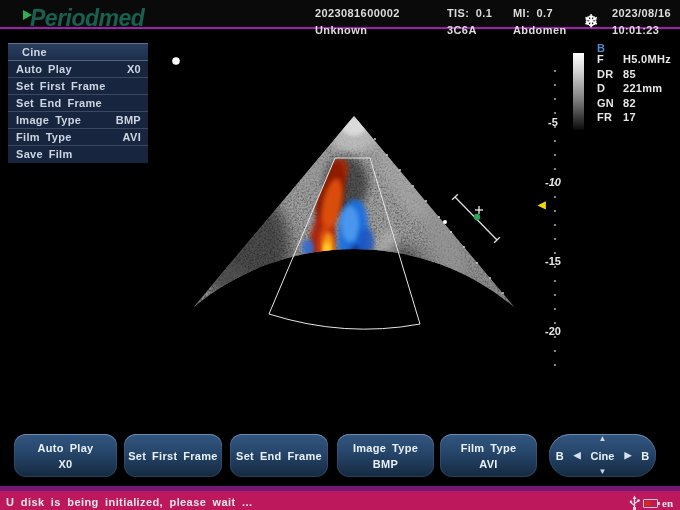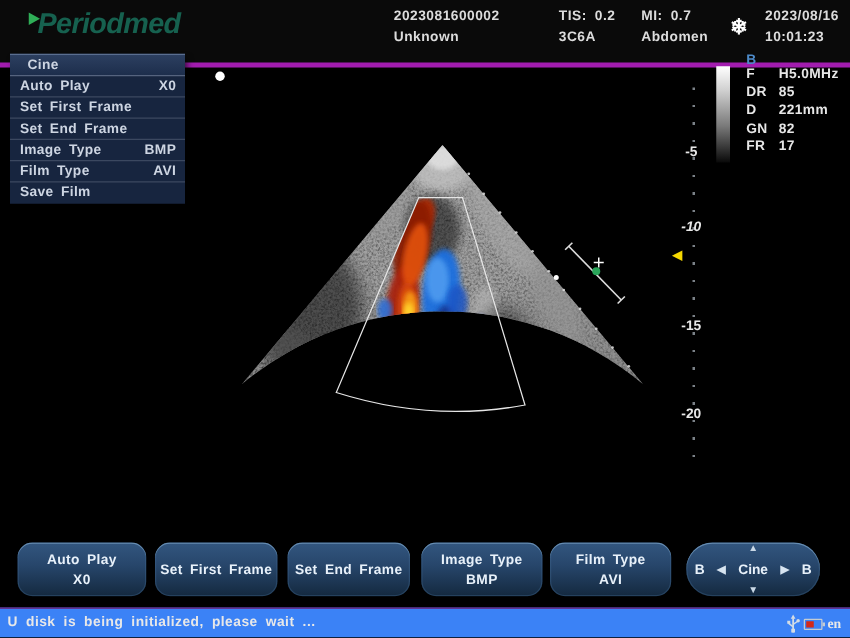--- a/index.html
+++ b/index.html
@@ -1,22 +1,22 @@
 <!DOCTYPE html>
 <html><head>
 <meta charset="utf-8">
 <style>
   * { margin:0; padding:0; box-sizing:border-box; }
   html,body { width:680px; height:510px; background:#000; overflow:hidden; }
   body { position:relative; font-family:"Liberation Sans",sans-serif; font-weight:700;
          -webkit-font-smoothing:antialiased; color:#e2e2e2; }
 
   
-  .topbar { position:absolute; left:0; top:0; width:680px; height:54px;
-            background:#0a0a0a; border-bottom:4px solid #a21caf;padding-left:44px; }
+  .topbar { position:absolute; left:0; top:0; width:680px; height:29px;
+            background:#0a0a0a; border-bottom:2px solid #a21caf;padding-left:44px; }
   .logo { position:absolute; left:30px; top:5px; font-size:23px; font-style:italic;
           letter-spacing:-0.5px; color:#16614f; }
   .logo-tri { position:absolute; left:23px; top:10px; width:0; height:0;
               border-left:9px solid #2fae57; border-top:5px solid transparent;
               border-bottom:5px solid transparent; }
   .tb-field { position:absolute; font-size:11px; letter-spacing:.4px; word-spacing:3px;
               color:#dcdcdc; white-space:nowrap; }
   .freeze { position:absolute; left:584px; top:11px; font-size:17px; color:#fff; }
 
   
@@ -69,41 +69,41 @@
           display:flex; align-items:center; justify-content:center; gap:10px;
           color:#e8f1fa; font-size:11px; }
   .pill .tri { font-size:9px; color:#d7e4f0; line-height:9px; }
   .pill .tri-up { position:absolute; left:0; right:0; top:1px; text-align:center;
                   font-size:8px; color:#c9d8e6; line-height:8px; }
   .pill .tri-down { position:absolute; left:0; right:0; bottom:1px; text-align:center;
                     font-size:8px; color:#c9d8e6; line-height:8px; }
 
   
   .statusbar { position:absolute; left:0; top:486px; width:680px; height:24px;
-               background:#3b82f6; border-top:1px solid #701a75; }
+               background:#be185d; border-top:5px solid #701a75; }
   .status-msg { position:absolute; left:6px; top:5px; font-size:11px; letter-spacing:.4px;
                 word-spacing:3px; color:#e8e8e8; white-space:nowrap; }
   .usb { position:absolute; left:629px; top:4px; }
   .battery { position:absolute; left:643px; top:8px; width:15px; height:9px;
              border:1px solid #c4ccd4; border-radius:1px; }
   .battery::before { content:""; position:absolute; left:1px; top:1px; width:6px; height:5px;
                      background:#d42818; }
   .battery::after { content:""; position:absolute; right:-3px; top:2px; width:2px; height:3px;
                     background:#c4ccd4; }
   .lang { position:absolute; left:662px; top:6px; font-size:11px; color:#e8e8e8;font-family:Liberation Serif, serif; }
 </style>
 </head>
 <body>
 
 <div class="topbar">
   <span class="logo-tri"></span>
   <span class="logo">Periodmed</span>
   <span class="tb-field" style="left:315px; top:7px;text-align:center;">2023081600002</span>
   <span class="tb-field" style="left:315px; top:24px;">Unknown</span>
-  <span class="tb-field" style="left:447px; top:7px;">TIS: 0.2</span>
+  <span class="tb-field" style="left:447px; top:7px;">TIS: 0.1</span>
   <span class="tb-field" style="left:447px; top:24px;">3C6A</span>
   <span class="tb-field" style="left:513px; top:7px;">MI: 0.7</span>
   <span class="tb-field" style="left:513px; top:24px;">Abdomen</span>
   <span class="freeze">❄</span>
   <span class="tb-field" style="left:612px; top:7px;">2023/08/16</span>
   <span class="tb-field" style="left:612px; top:24px;">10:01:23</span>
 </div>
 
 <svg class="sono" viewBox="0 0 400 346">
   <defs>

